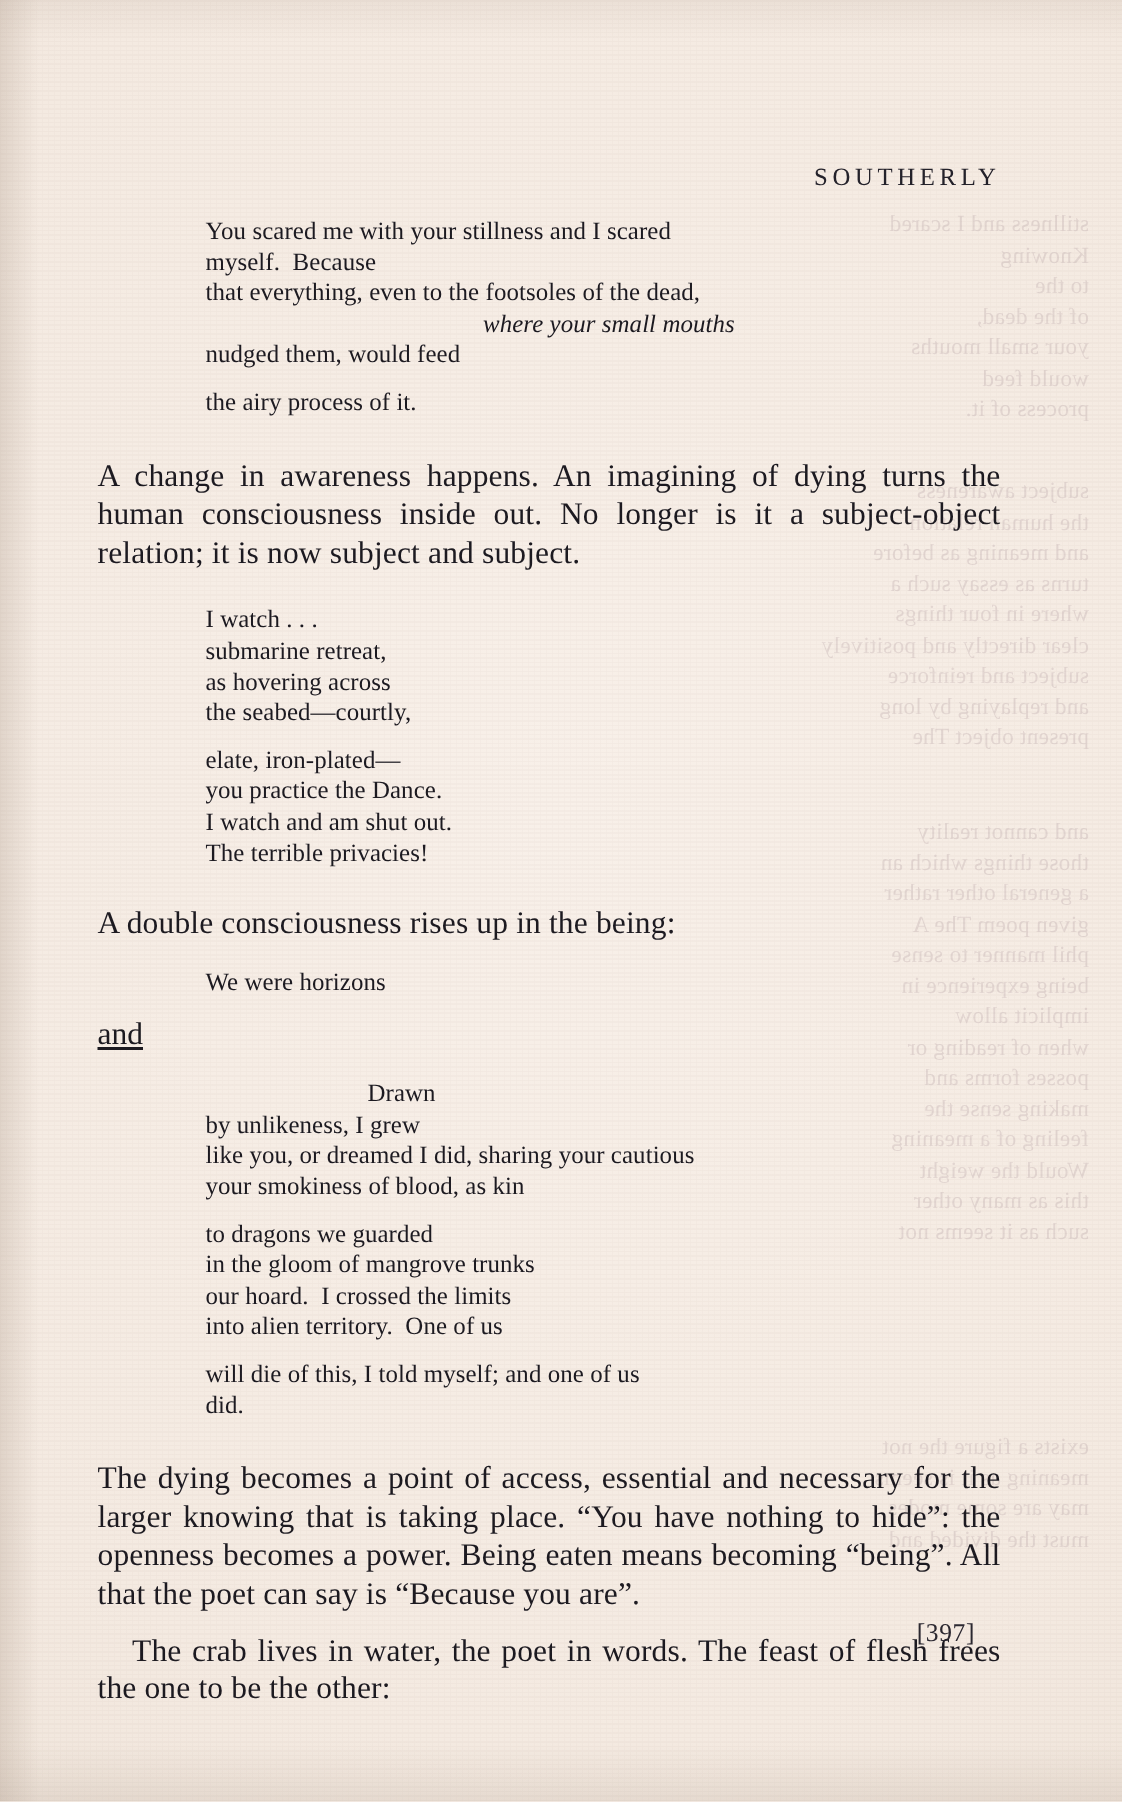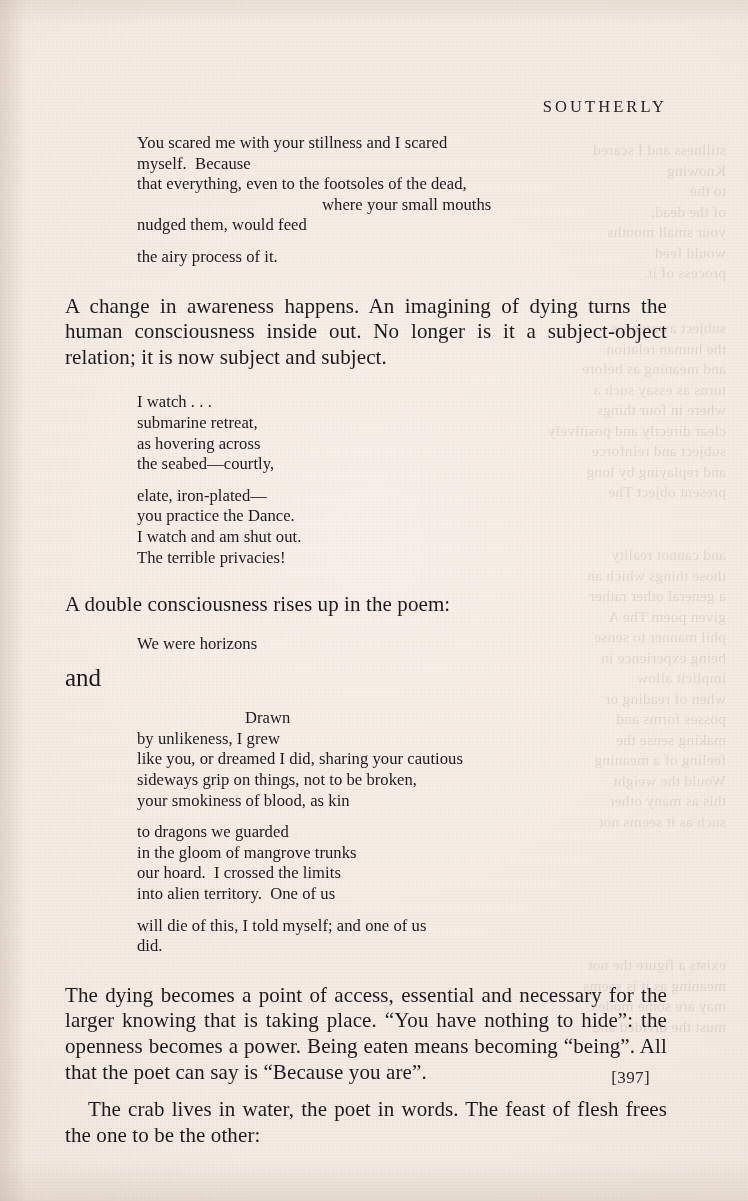--- a/index.html
+++ b/index.html
@@ -61,20 +61,21 @@
     white-space: pre-line;
     letter-spacing: 0.2px;
   }
   .showthrough.block2 { top: 318px; }
   .showthrough.block3 { top: 545px; }
   .showthrough.block4 { top: 955px; }
 
   .page {
     position: absolute;
     inset: 0;
+    margin-top: 11px;
   }
 
   
   .running-head {
     position: absolute;
     top: 97px;
     left: 65px;
     width: 602px;
     text-align: right;
     font-size: 16.5px;
@@ -108,30 +109,31 @@
     line-height: 20.6px;
     color: #1b1920;
     margin: 0;
     padding-left: 72px;
     letter-spacing: 0.05px;
   }
   .verse .line { white-space: pre; }
   .verse .stanza-gap { height: 11px; }
 
   
-  .line.deep { padding-left: 185px; }
+  .line.deep { padding-left: 185px; font-style: italic; }
   .line.mid  { padding-left: 108px; }
 
   
   .connective {
-    font-size: 25px;
+    font-size: 21px;
     line-height: 24px;
     margin: 0;
     padding-left: 0;
     color: #1b1920;
+    text-decoration: underline;
   }
 
   
   .sp-12 { height: 12px; }
   .sp-16 { height: 16px; }
   .sp-18 { height: 18px; }
   .sp-22 { height: 22px; }
   .sp-24 { height: 24px; }
   .sp-26 { height: 26px; }
 
@@ -227,39 +229,38 @@
       <div class="line">the seabed—courtly,</div>
       <div class="stanza-gap"></div>
       <div class="line">elate, iron-plated—</div>
       <div class="line">you practice the Dance.</div>
       <div class="line">I watch and am shut out.</div>
       <div class="line">The terrible privacies!</div>
     </div>
 
     <div class="sp-24"></div>
 
-    <p class="prose">A double consciousness rises up in the poem:</p>
+    <p class="prose">A double consciousness rises up in the being:</p>
 
     <div class="sp-16"></div>
 
     <div class="verse">
       <div class="line">We were horizons</div>
     </div>
 
     <div class="sp-12"></div>
 
     <p class="connective">and</p>
 
     <div class="sp-18"></div>
 
     <div class="verse">
       <div class="line mid">Drawn</div>
       <div class="line">by unlikeness, I grew</div>
       <div class="line">like you, or dreamed I did, sharing your cautious</div>
-      <div class="line">sideways grip on things, not to be broken,</div>
       <div class="line">your smokiness of blood, as kin</div>
       <div class="stanza-gap"></div>
       <div class="line">to dragons we guarded</div>
       <div class="line">in the gloom of mangrove trunks</div>
       <div class="line">our hoard.  I crossed the limits</div>
       <div class="line">into alien territory.  One of us</div>
       <div class="stanza-gap"></div>
       <div class="line">will die of this, I told myself; and one of us</div>
       <div class="line">did.</div>
     </div>

